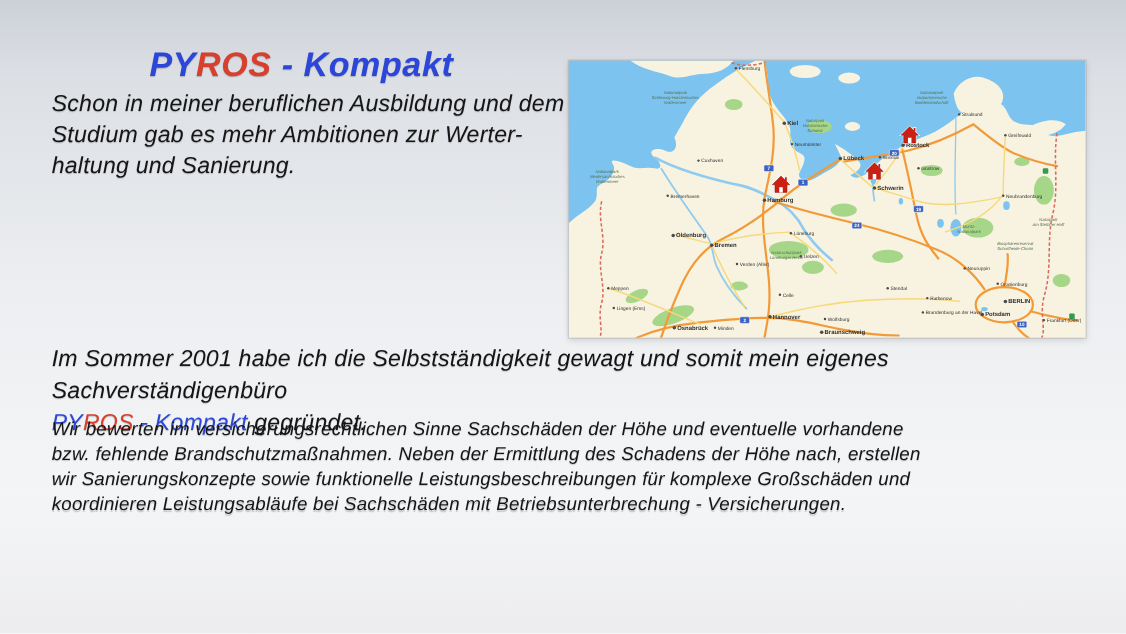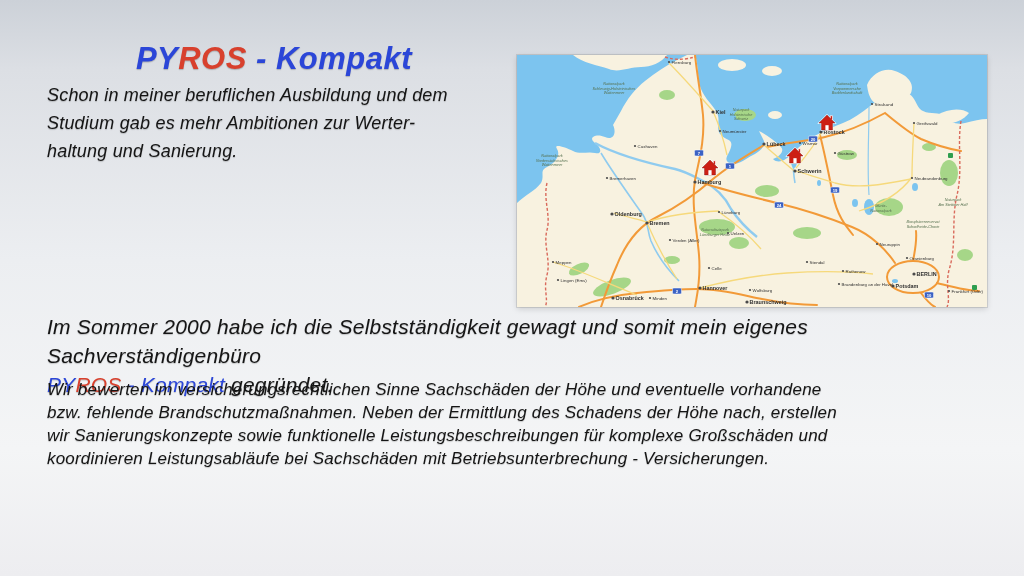--- a/index.html
+++ b/index.html
@@ -6,21 +6,21 @@
   body{width:1024px;height:576px;overflow:hidden;font-family:"Liberation Sans",sans-serif;}
   .stage{position:relative;width:1024px;height:576px;
     background:linear-gradient(180deg,#ccd1d8 0%,#dcdfe4 12%,#eceef1 45%,#f4f5f6 78%,#ededf0 100%);}
   .title{position:absolute;left:0;top:41px;width:548px;text-align:center;
     font-size:31px;font-weight:700;font-style:italic;letter-spacing:.5px;
     text-shadow:0 1px 1px rgba(30,30,30,.25);}
   .blue{color:#2b46d8;font-style:italic;}
   .red{color:#d8402d;text-align:center;}
   .para{position:absolute;font-style:italic;color:#151515;letter-spacing:.2px;
     white-space:pre-line;text-shadow:0 1px 1px rgba(30,30,30,.22);}
-  .p1{left:47px;top:81px;width:470px;font-size:18px;line-height:28px;}
+  .p1{left:47px;top:81px;width:470px;font-size:21px;line-height:28px;}
   .p2{left:47px;top:164px;width:470px;font-size:21px;line-height:27px;}
   .p3{left:47px;top:312px;width:955px;font-size:21px;line-height:29px;white-space:normal;}
   .p4{left:47px;top:378px;width:960px;font-size:17px;line-height:23px;}
   .p5{left:0;top:482px;width:1024px;font-size:21px;line-height:28px;text-align:center;color:#e04a36;}
   .map{position:absolute;left:517px;top:55px;width:470px;height:252px;
     box-shadow:0 0 0 1px rgba(0,0,0,.10),0 2px 6px rgba(0,0,0,.15);}
   .map svg{display:block;}
 </style>
 </head>
 <body>
@@ -29,21 +29,21 @@
 
   <div class="title">
     <span class="blue">PY</span><span class="red">ROS</span><span class="blue"> - Kompakt</span>
   </div>
 
   <div class="para p1">Schon in meiner beruflichen Ausbildung und dem
 Studium gab es mehr Ambitionen zur Werter-
 haltung und Sanierung.</div>
 
 
-  <div class="para p3"><span>Im Sommer 2000 habe ich die Selbstständigkeit gewagt und somit mein eigenes Sachverständigenbüro</span><br>
+  <div class="para p3"><span>Im Sommer 2001 habe ich die Selbstständigkeit gewagt und somit mein eigenes Sachverständigenbüro</span><br>
     <span class="blue">PY</span><span class="red">ROS</span><span class="blue"> - Kompakt</span><span> gegründet.</span>
   </div>
 
   <div class="para p4">Wir bewerten im versicherungsrechtlichen Sinne Sachschäden der Höhe und eventuelle vorhandene
 bzw. fehlende Brandschutzmaßnahmen. Neben der Ermittlung des Schadens der Höhe nach, erstellen
 wir Sanierungskonzepte sowie funktionelle Leistungsbeschreibungen für komplexe Großschäden und
 koordinieren Leistungsabläufe bei Sachschäden mit Betriebsunterbrechung - Versicherungen.</div>
 
 
   <div class="map">

